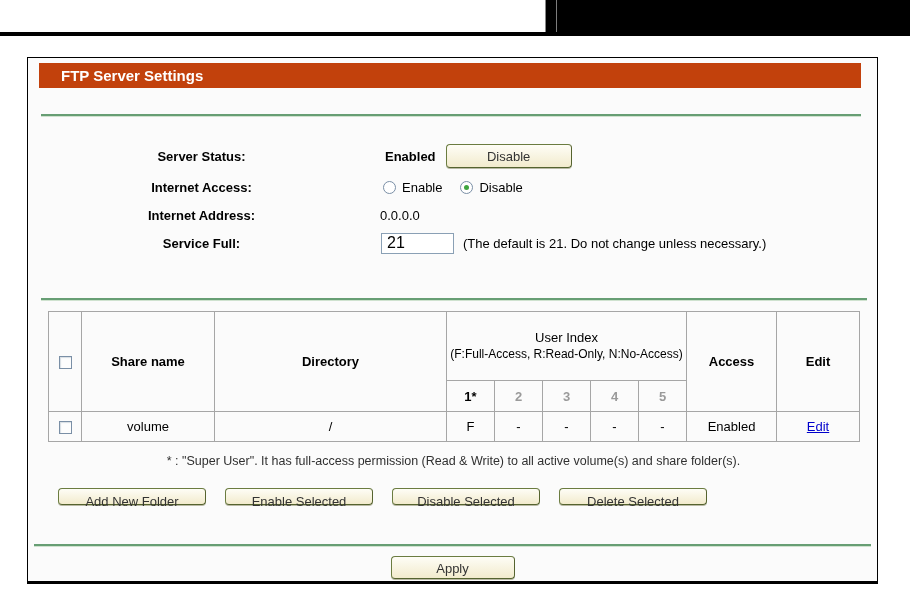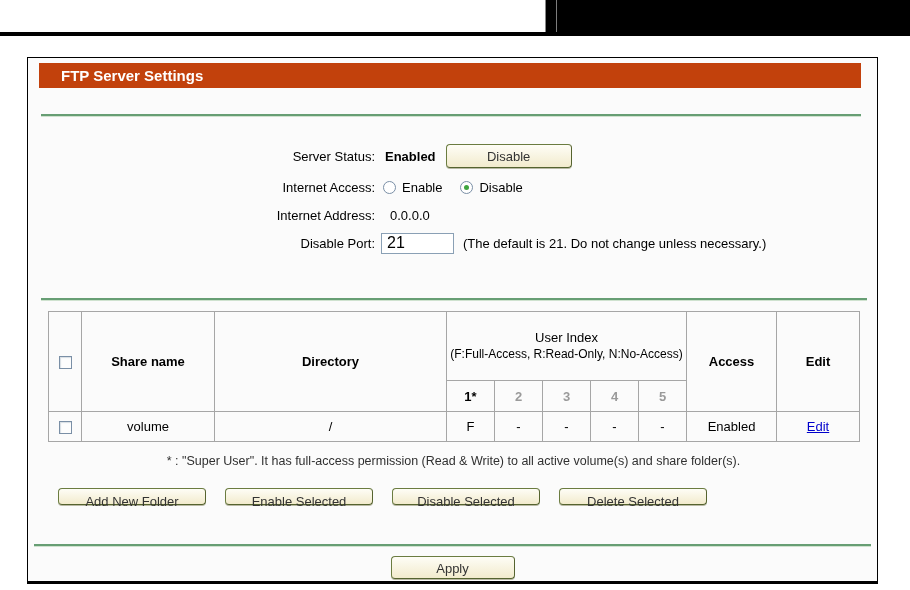--- a/index.html
+++ b/index.html
@@ -26,23 +26,23 @@
   .sep .line-b{height:1px;background:#cfe2cf;}
   .sep1{left:13px;top:56px;width:820px;}
   .sep2{left:13px;top:240px;width:826px;}
   .sep3{left:6px;top:486px;width:837px;}
   
   .form{position:absolute;left:0;top:86px;width:100%;}
   .frow{display:flex;align-items:center;height:24px;}
   .frow-1{margin-bottom:8px;}
   .frow-2{margin-bottom:6px;height:22px;}
   .frow-3{margin-bottom:5px;height:22px;}
-  .flabel{width:347px;text-align:right;font-weight:normal;flex:0 0 347px;}
+  .flabel{width:347px;text-align:center;font-weight:bold;flex:0 0 347px;}
   .fvalue-bold{font-weight:bold;margin-left:10px;}
-  .fvalue{margin-left:15px;}
+  .fvalue{margin-left:5px;}
   .btn{
     display:inline-block;box-sizing:border-box;text-align:center;
     border:1px solid #6b7c40;border-bottom-color:#55632f;border-right-color:#55632f;
     border-radius:4px;background:linear-gradient(#fefdf6,#f2ebcd);
     color:#333;font-size:13px;font-family:inherit;cursor:pointer;
     box-shadow:0 1px 0 #b9b9a4;
   }
   .disable-btn{margin-left:10px;width:126px;height:24px;line-height:22px;}
   .radio-group{display:flex;align-items:center;margin-left:8px;}
   .radio{
@@ -123,21 +123,21 @@
         <span class="radio-label">Disable</span>
       </span>
     </div>
 
     <div class="frow frow-3">
       <span class="flabel">Internet Address:</span>
       <span class="fvalue">0.0.0.0</span>
     </div>
 
     <div class="frow">
-      <span class="flabel">Disable Port:</span>
+      <span class="flabel">Service Full:</span>
       <input class="port-input" type="text" value="21" style="">
       <span class="port-note">(The default is 21. Do not change unless necessary.)</span>
     </div>
 
   </div>
 
   <div class="sep sep2">
     <div class="line-a"></div>
       <div class="line-b"></div>
   </div>

